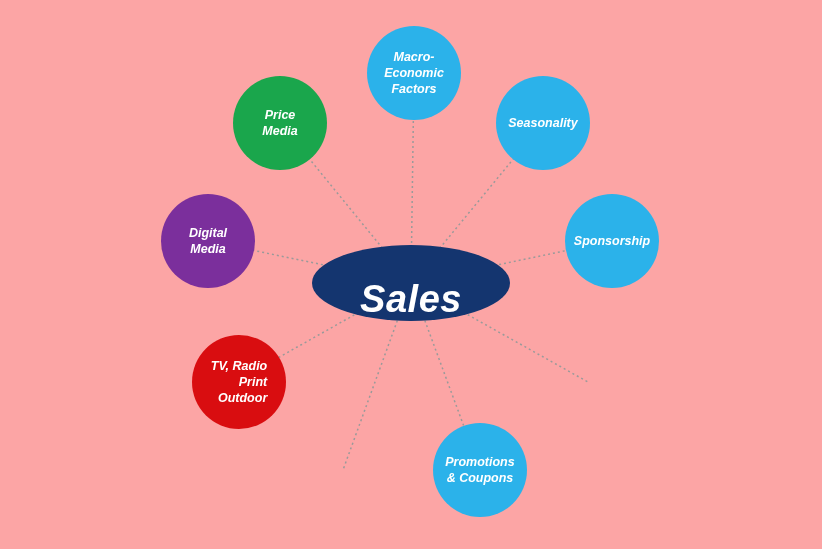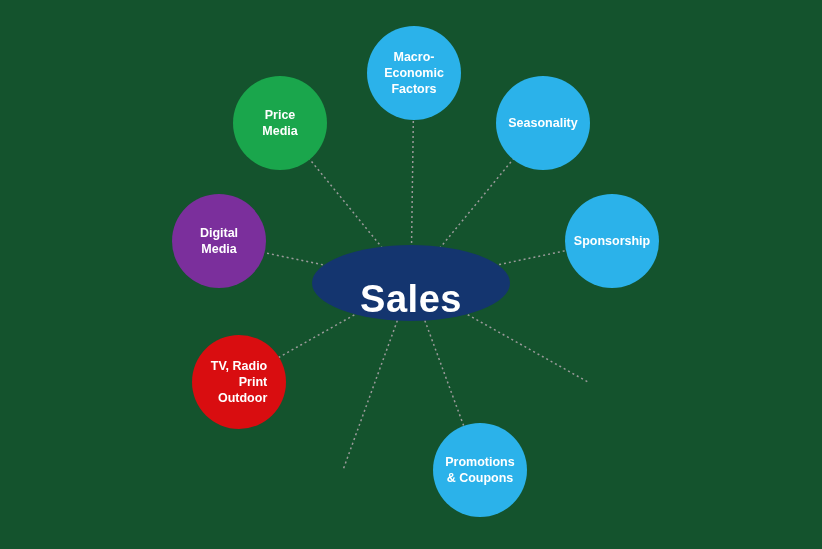--- a/index.html
+++ b/index.html
@@ -5,22 +5,23 @@
   html, body {
     margin: 0;
     padding: 0;
     background: #ffffff;
     font-family: "Liberation Sans", sans-serif;
   }
   .canvas {
     position: relative;
     width: 822px;
     height: 549px;
-    background: #14532d;
+    background: #fca5a5;
     overflow: hidden;
+    font-style: italic;
   }
   .connectors {
     position: absolute;
     left: 0;
     top: 0;
     z-index: 1;
   }
   .node {
     position: absolute;
     width: 94px;
@@ -59,21 +60,21 @@
     letter-spacing: 0.5px;
   }
   
   .pos-macro        { left: 367px; top: 26px;  }
   .pos-distribution { left: 496px; top: 76px;  }
   .pos-seasonality  { left: 565px; top: 194px; }
   .pos-price        { left: 541px; top: 335px; }
   .pos-promotions   { left: 433px; top: 423px; }
   .pos-sponsorship  { left: 296px; top: 423px; }
   .pos-tvradio      { left: 192px; top: 335px; text-align: right; }
-  .pos-digital      { left: 172px; top: 194px; text-align: center; }
+  .pos-digital      { left: 161px; top: 194px; text-align: center; }
   .pos-social       { left: 233px; top: 76px;  }
 </style>
 </head>
 <body>
 
 <div class="canvas">
 
   <svg class="connectors" width="822" height="549" viewBox="0 0 822 549">
     <line x1="411" y1="283" x2="414" y2="73" stroke-dasharray="2,3" stroke-width="1.5" stroke="#9a9a9a"></line>
     <line x1="411" y1="283" x2="543" y2="123" stroke-dasharray="2,3" stroke-width="1.5" stroke="#9a9a9a"></line>

